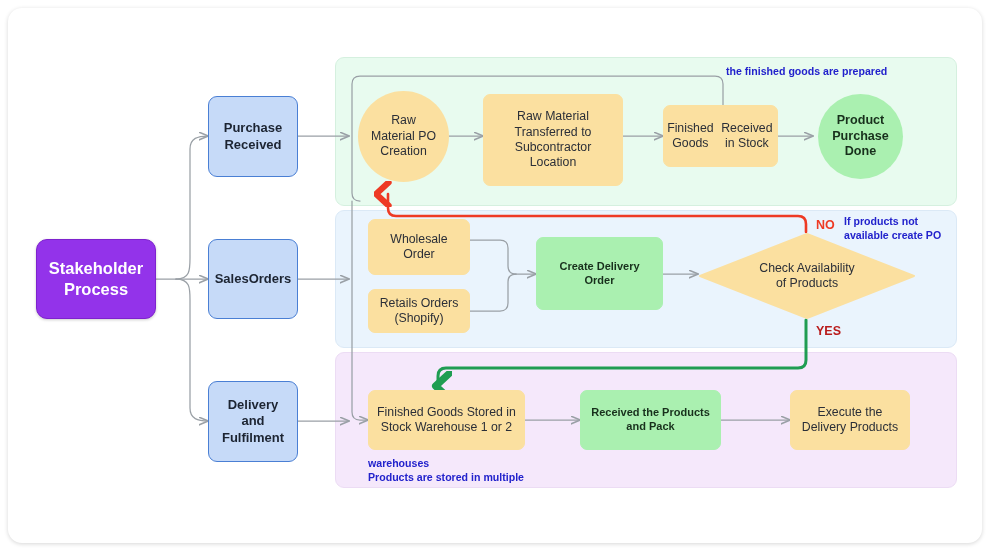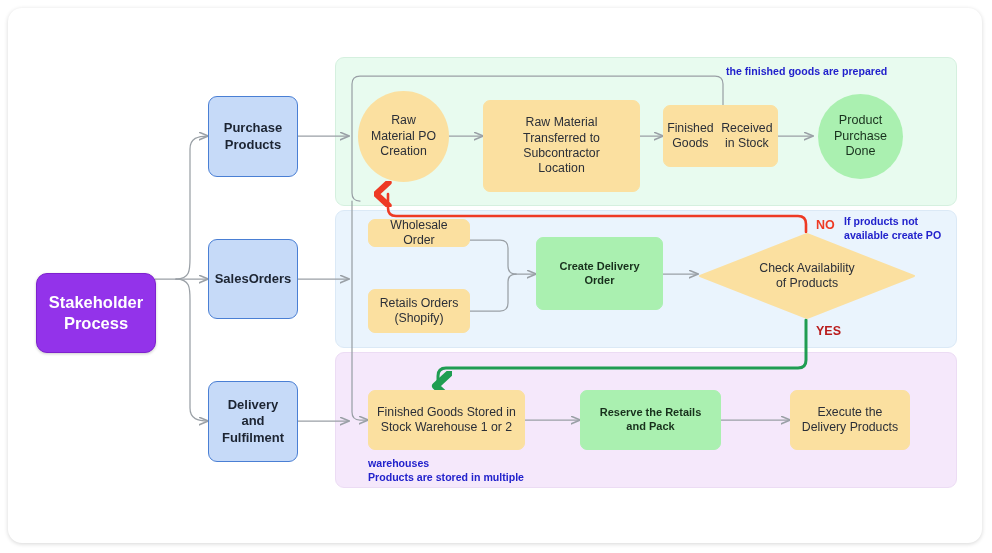--- a/index.html
+++ b/index.html
@@ -81,21 +81,21 @@
   .ellipse {
     background: #fbe0a0;
     border-radius: 50%;
     font-size: 12.3px;
     color: #2b2f38;
   }
   .circle-green {
     background: #aaf0b0;
     border-radius: 50%;
     font-size: 12.6px;
-    font-weight: normal;
+    font-weight: bold;
     color: #18301c;
     align-items: center;
   }
   
   .diamond-wrap { position: absolute; }
   .diamond-label {
     position: absolute; left: 0; top: 0;
     width: 100%; height: 100%;
     display: flex; align-items: center; justify-content: center;
     text-align: center;
@@ -179,31 +179,31 @@
       <path d="M517,412 L572,412" marker-end="url(#ah-gray)"></path>
 
       <path d="M713,412 L782,412" marker-end="url(#ah-gray)"></path>
     </g>
 
     <path d="M798,224 L798,216 Q798,208 790,208 L388,208 Q380,208 380,200 L380,186" stroke="#ee3a24" stroke-width="2.6" fill="none" stroke-linecap="round" stroke-linejoin="round" marker-end="url(#ah-red)"></path>
 
     <path d="M798,312 L798,352 Q798,360 790,360 L438,360 Q430,360 430,368 L430,378" stroke="#1f9d52" stroke-width="3" fill="none" stroke-linecap="round" stroke-linejoin="round" marker-end="url(#ah-green)"></path>
   </svg>
 
-  <div class="node stakeholder" style="left:28px; top:231px; width:120px; height:80px;margin-top:34px;">
+  <div class="node stakeholder" style="left:28px; top:231px; width:120px; height:80px;">
     <div style="display:flex;flex-direction:column;">
       <span>Stakeholder</span>
       <span>Process</span>
     </div>
   </div>
 
   <div class="node blue-box" style="left:200px; top:88px; width:90px; height:81px;">
     <div style="display:flex;flex-direction:column;">
       <span>Purchase</span>
-      <span>Products</span>
+      <span>Received</span>
     </div>
   </div>
 
   <div class="node blue-box" style="left:200px; top:231px; width:90px; height:80px;">
     <div style="display:flex;">
       <span>Sales</span>
       <span>Orders</span>
     </div>
   </div>
 
@@ -216,21 +216,21 @@
   </div>
 
   <div class="node ellipse" style="left:350px; top:83px; width:91px; height:91px;">
     <div style="display:flex;flex-direction:column;">
       <span>Raw</span>
       <span>Material PO</span>
       <span>Creation</span>
     </div>
   </div>
 
-  <div class="node yellow-box" style="left:475px; top:92px; width:157px; height:92px;">
+  <div class="node yellow-box" style="left:475px; top:86px; width:140px; height:92px;">
     <div style="display:flex;flex-direction:column;">
       <span>Raw Material</span>
       <span>Transferred to</span>
       <span>Subcontractor</span>
       <span>Location</span>
     </div>
   </div>
 
   <div class="node yellow-box" style="left:655px; top:97px; width:115px; height:62px;">
     <div style="display:flex;flex-direction:row;">
@@ -244,21 +244,21 @@
       <span>Product</span>
       <span>Purchase</span>
       <span>Done</span>
     </div>
   </div>
 
   <div class="anno" style="left:718px; top:57px; width:210px;">
     <div>the finished goods are prepared</div>
   </div>
 
-  <div class="node yellow-box" style="left:360px; top:211px; width:102px; height:28px;">
+  <div class="node yellow-box" style="left:360px; top:211px; width:102px; height:56px;">
     <div style="display:flex;flex-direction:column;">
       <span>Wholesale</span>
       <span>Order</span>
     </div>
   </div>
 
   <div class="node yellow-box" style="left:360px; top:281px; width:102px; height:44px;">
     <div style="display:flex;flex-direction:column;">
       <span>Retails Orders</span>
       <span>(Shopify)</span>
@@ -295,21 +295,21 @@
 
   <div class="node yellow-box" style="left:360px; top:382px; width:157px; height:60px;">
     <div style="display:flex;flex-direction:column;">
       <span>Finished Goods Stored in</span>
       <span>Stock Warehouse 1 or 2</span>
     </div>
   </div>
 
   <div class="node green-box" style="left:572px; top:382px; width:141px; height:60px;">
     <div style="display:flex;flex-direction:column;">
-      <span>Reserve the Retails</span>
+      <span>Received the Products</span>
       <span>and Pack</span>
     </div>
   </div>
 
   <div class="node yellow-box" style="left:782px; top:382px; width:120px; height:60px;">
     <div style="display:flex;flex-direction:column;">
       <span>Execute the</span>
       <span>Delivery Products</span>
     </div>
   </div>

